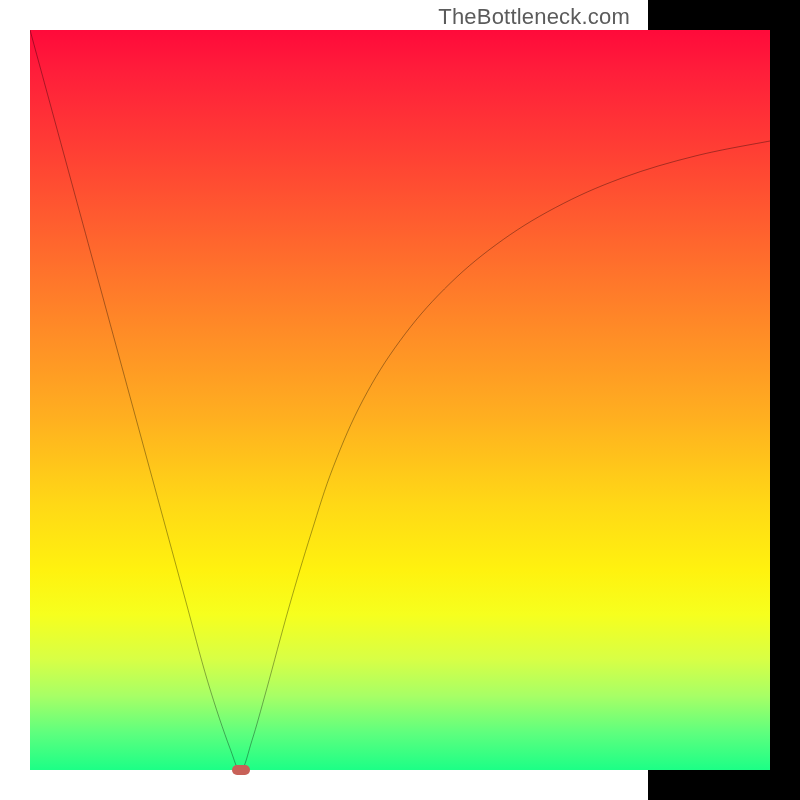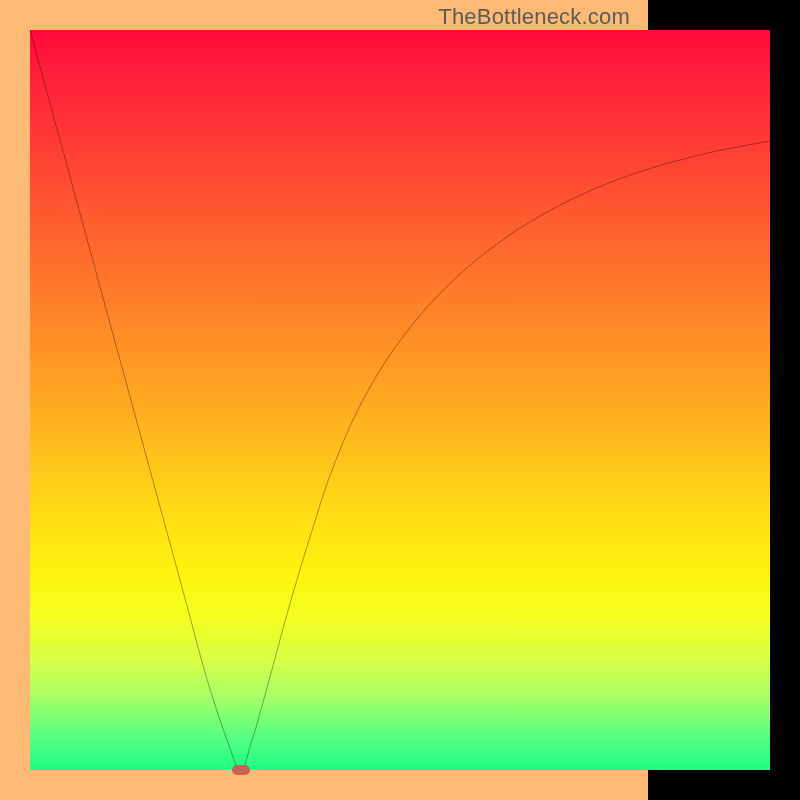--- a/index.html
+++ b/index.html
@@ -8,21 +8,21 @@
     width: 800px;
     height: 800px;
     overflow: hidden;
     background: #000;
     font-family: Arial, Helvetica, sans-serif;
   }
   .frame {
     position: relative;
     width: 648px;
     height: 800px;
-    background: #fdba74;
+    background: #ffffff;
   }
   .plot-area {
     position: absolute;
     left: 30px;
     top: 30px;
     width: 740px;
     height: 740px;
     
     background: linear-gradient(
       to bottom,

